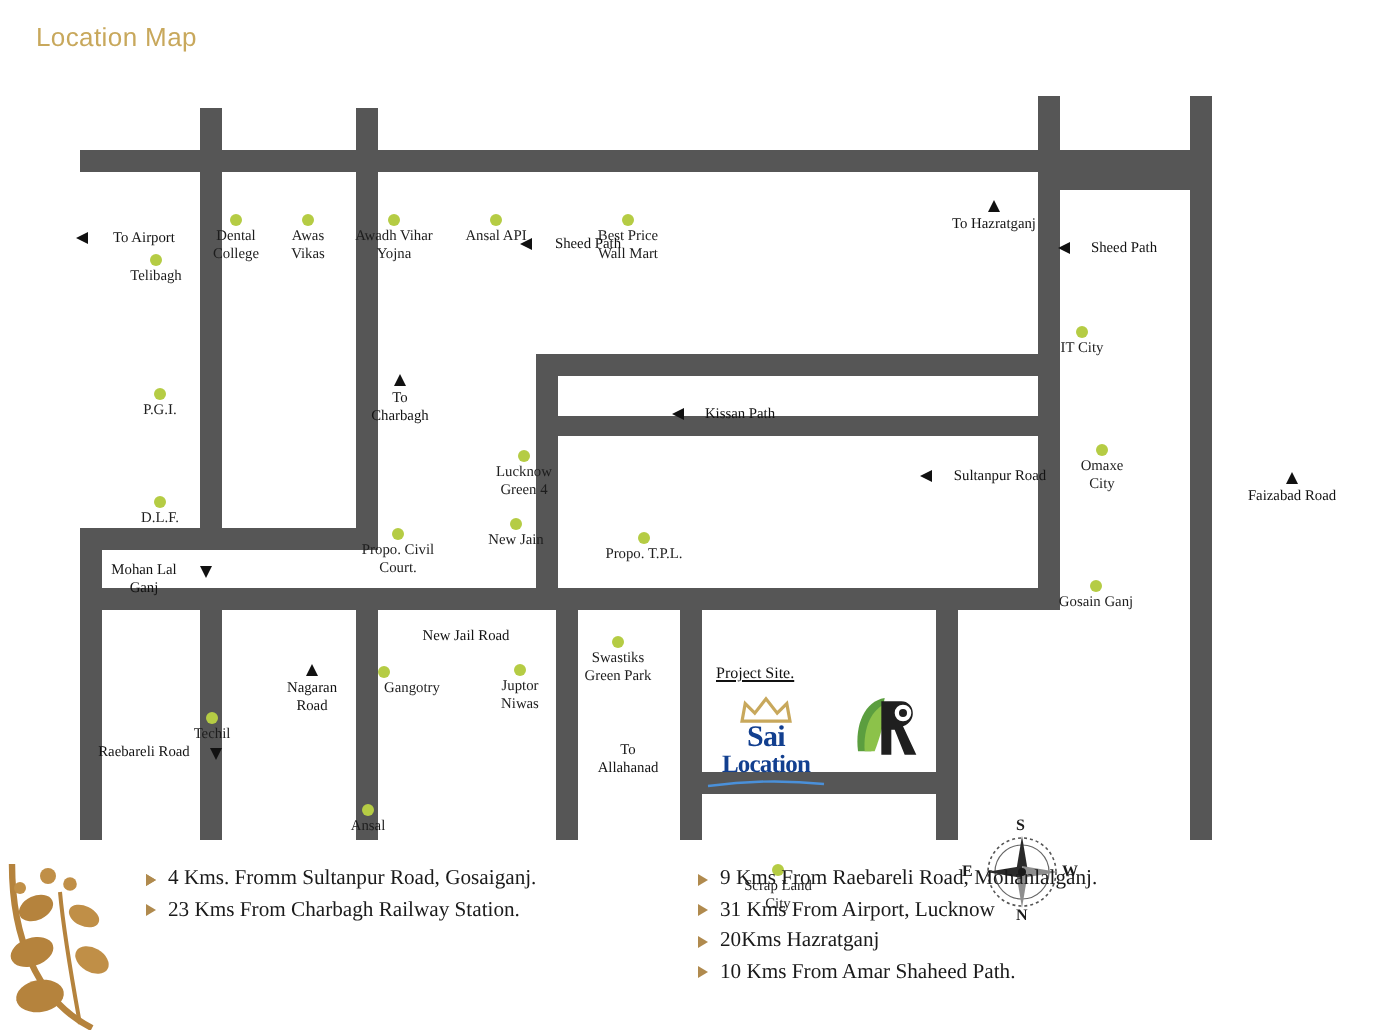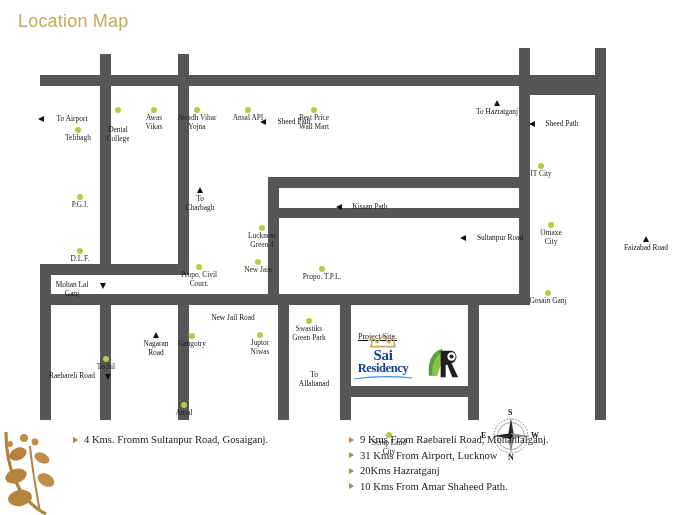--- a/index.html
+++ b/index.html
@@ -10,21 +10,21 @@
     font-family:"Liberation Serif", serif;
     overflow:hidden;
     position:relative;
   }
   #map-root{position:absolute;left:0;top:0;width:700px;height:515px;}
 
   
   #page-title{
     position:absolute;left:18px;top:11px;
     font-family:"Liberation Sans", sans-serif;
-    font-size:18px;
+    font-size:13px;
     color:#c8a85c;
     letter-spacing:.2px;
     white-space:nowrap;
   }
 
   
   #map-canvas{
     position:absolute;left:0;top:38px;width:700px;height:385px;
   }
   .road{
@@ -73,21 +73,21 @@
   }
 
   
   #project-site-label{
     position:absolute;
     font-family:"Liberation Serif", serif;
     font-size:8px;color:#111;
     text-decoration:underline;
     white-space:nowrap;
   }
-  #sai-logo{position:absolute;left:352px;top:296px;width:62px;height:46px;}
+  #sai-logo{position:absolute;left:352px;top:310px;width:62px;height:46px;}
   #sai-name{
     position:absolute;left:0;top:14px;width:62px;
     text-align:center;
     font-family:"Liberation Serif", serif;
     color:#123f8f;
     line-height:1;
   }
   #sai-name .l1{display:block;font-size:15px;font-weight:bold;letter-spacing:-.3px;}
   #sai-name .l2{display:block;font-size:12.5px;font-weight:bold;letter-spacing:-.4px;margin-top:-1px;}
   #r-logo{position:absolute;left:420px;top:306px;width:48px;height:48px;}
@@ -167,21 +167,21 @@
 
     <div class="road" style="left:340px;top:348px;width:139px;height:11px;"></div>
 
     <div id="poi-layer">
         <div class="poi" style="left: 0px; top: 0px;">
           <div class="poi-dot" style="left: 75px; top: 89px; background: rgb(181, 204, 68);"></div>
           <div class="poi-label" style="width: 44px; left: 56px; top: 96px;">Telibagh</div>
         </div>
         <div class="poi" style="left: 0px; top: 0px;">
           <div class="poi-dot" style="left: 115px; top: 69px; background: rgb(181, 204, 68);"></div>
-          <div class="poi-label" style="width: 44px; left: 96px; top: 76px; margin-top: 12px;">Dental
+          <div class="poi-label" style="width: 44px; left: 96px; top: 76px;">Dental
 College</div>
         </div>
         <div class="poi" style="left: 0px; top: 0px;">
           <div class="poi-dot" style="left: 151px; top: 69px; background: rgb(181, 204, 68);"></div>
           <div class="poi-label" style="width: 36px; left: 136px; top: 76px;">Awas
 Vikas</div>
         </div>
         <div class="poi" style="left: 0px; top: 0px;">
           <div class="poi-dot" style="left: 194px; top: 69px; background: rgb(181, 204, 68);"></div>
           <div class="poi-label" style="width: 60px; left: 167px; top: 76px;">Awadh Vihar
@@ -235,21 +235,21 @@
           <div class="poi-dot" style="left: 545px; top: 252px; background: rgb(181, 204, 68);"></div>
           <div class="poi-label" style="width: 52px; left: 522px; top: 259px;">Gosain Ganj</div>
         </div>
         <div class="poi" style="left: 0px; top: 0px;">
           <div class="poi-dot" style="left: 306px; top: 280px; background: rgb(181, 204, 68);"></div>
           <div class="poi-label" style="width: 52px; left: 283px; top: 287px;">Swastiks
 Green Park</div>
         </div>
         <div class="poi" style="left: 0px; top: 0px;">
           <div class="poi-dot" style="left: 189px; top: 295px; background: rgb(181, 204, 68);"></div>
-          <div class="poi-label" style="width: 44px; left: 170px; top: 302px;">Gangotry</div>
+          <div class="poi-label" style="width: 44px; left: 184px; top: 302px;">Gangotry</div>
         </div>
         <div class="poi" style="left: 0px; top: 0px;">
           <div class="poi-dot" style="left: 257px; top: 294px; background: rgb(181, 204, 68);"></div>
           <div class="poi-label" style="width: 42px; left: 239px; top: 301px;">Juptor
 Niwas</div>
         </div>
         <div class="poi" style="left: 0px; top: 0px;">
           <div class="poi-dot" style="left: 103px; top: 318px; background: rgb(181, 204, 68);"></div>
           <div class="poi-label" style="width: 32px; left: 90px; top: 325px;">Techil</div>
         </div>
@@ -296,21 +296,21 @@
       </div>
 
     <div id="project-site-label" style="left:358px;top:294px;">Project Site.</div>
 
     <div id="sai-logo">
       <svg viewBox="0 0 62 20" width="62" height="16" style="position:absolute;left:0;top:-1px;">
         <path d="M16 17 L18 6 L24 12 L31 3 L38 12 L44 6 L46 17 Z" fill="none" stroke="#c8a85c" stroke-width="2"></path>
       </svg>
       <div id="sai-name">
         <span class="l1">Sai</span>
-        <span class="l2">Residency</span>
+        <span class="l2">Location</span>
       </div>
       <svg viewBox="0 0 62 4" width="62" height="4" style="position:absolute;left:0;top:42px;">
         <path d="M2 3 Q31 -1 60 2" stroke="#4a90d9" stroke-width="1.2" fill="none"></path>
       </svg>
     </div>
 
     <div id="r-logo">
       <svg viewBox="0 0 48 48" width="48" height="40">
         <path d="M6 38 C4 22 10 8 22 6 C20 18 18 28 14 38 Z" fill="#5b9e3f"></path>
         <path d="M10 38 C9 24 14 12 24 9 C22 20 19 30 16 38 Z" fill="#8cc24a"></path>
@@ -354,20 +354,21 @@
         <ellipse cx="40" cy="30" rx="8" ry="5" fill="#c08f47" transform="rotate(25 40 30)"></ellipse>
         <ellipse cx="44" cy="52" rx="9" ry="6" fill="#c08f47" transform="rotate(30 44 52)"></ellipse>
         <circle cx="22" cy="10" r="4" fill="#c08f47"></circle>
         <circle cx="33" cy="14" r="3.4" fill="#c08f47"></circle>
         <circle cx="8" cy="16" r="3" fill="#c08f47"></circle>
       </svg>
     </div>
     <div class="info-col" id="info-col-left">
         <div class="info-item"><span class="bullet" style="border-left-color: rgb(176, 138, 78);"></span></div>
         <div class="info-item"><span class="bullet" style="border-left-color: rgb(176, 138, 78);"></span><span>4 Kms. Fromm Sultanpur Road, Gosaiganj.</span></div>
+        <div class="info-item"><span class="bullet" style="border-left-color: rgb(176, 138, 78);"></span><span>23 Kms From Charbagh Railway Station.</span></div>
       </div>
     <div class="info-col" id="info-col-right">
         <div class="info-item"><span class="bullet" style="border-left-color: rgb(176, 138, 78);"></span><span>9 Kms From Raebareli Road, Mohanlalganj.</span></div>
         <div class="info-item"><span class="bullet" style="border-left-color: rgb(176, 138, 78);"></span><span>31 Kms From Airport, Lucknow</span></div>
         <div class="info-item"><span class="bullet" style="border-left-color: rgb(176, 138, 78);"></span><span>20Kms Hazratganj</span></div>
         <div class="info-item"><span class="bullet" style="border-left-color: rgb(176, 138, 78);"></span><span>10 Kms From Amar Shaheed Path.</span></div>
       </div>
   </div>
 
 </div>

